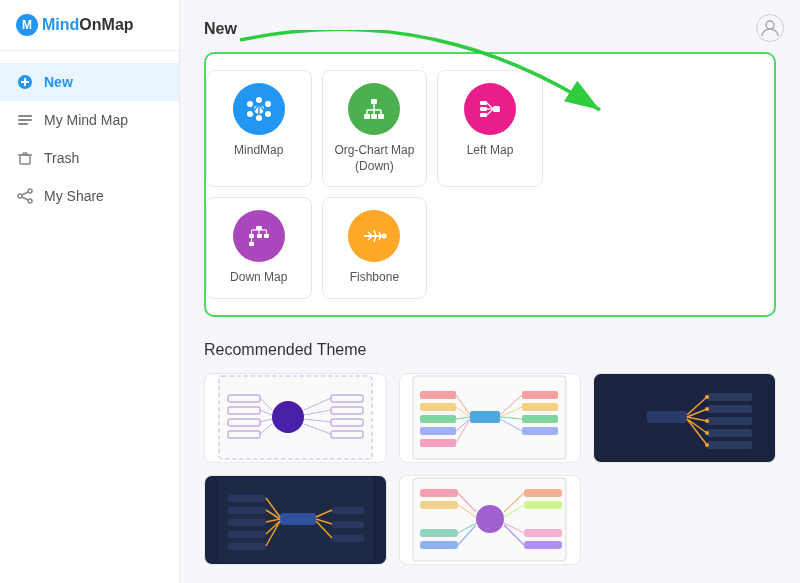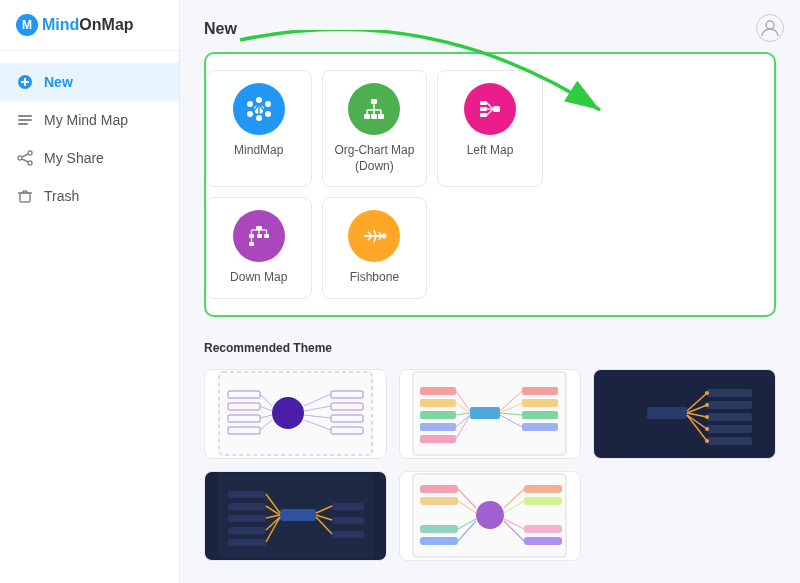--- a/index.html
+++ b/index.html
@@ -126,22 +126,22 @@
     .color-blue { background: #2196F3; }
     .color-green { background: #4CAF50; }
     .color-purple { background: #7B68EE; }
     .color-pink { background: #E91E8C; }
     .color-teal { background: #26C6DA; }
     .color-violet { background: #AB47BC; }
     .color-orange { background: #FFA726; }
 
     
     .recommended-title {
-      font-size: 12px;
-      font-weight: bold;
+      font-size: 16px;
+      font-weight: normal;
       color: #333;
       margin-bottom: 14px;
     }
     .theme-grid {
       display: grid;
       grid-template-columns: repeat(3, 1fr);
       gap: 12px;
     }
     .theme-item {
       border-radius: 8px;
@@ -209,40 +209,40 @@
             <rect x="1" y="3" width="14" height="2" rx="1" fill="#888"></rect>
             <rect x="1" y="7" width="14" height="2" rx="1" fill="#888"></rect>
             <rect x="1" y="11" width="10" height="2" rx="1" fill="#888"></rect>
           </svg>
       </span>
       <span>My Mind Map</span>
     </div>
     <div class="nav-item">
       <span class="nav-icon">
         <svg width="16" height="16" viewBox="0 0 16 16">
+            <rect x="3" y="5" width="10" height="9" rx="1" fill="none" stroke="#888" stroke-width="1.5"></rect>
+            <line x1="1" y1="5" x2="15" y2="5" stroke="#888" stroke-width="1.5"></line>
+            <line x1="6" y1="5" x2="6" y2="3" stroke="#888" stroke-width="1.5"></line>
+            <line x1="10" y1="5" x2="10" y2="3" stroke="#888" stroke-width="1.5"></line>
+            <line x1="6" y1="3" x2="10" y2="3" stroke="#888" stroke-width="1.5"></line>
+          </svg>
+      </span>
+      <span>Trash</span>
+    </div>
+    <div class="nav-item">
+      <span class="nav-icon">
+        <svg width="16" height="16" viewBox="0 0 16 16">
             <circle cx="13" cy="3" r="2" fill="none" stroke="#888" stroke-width="1.5"></circle>
             <circle cx="3" cy="8" r="2" fill="none" stroke="#888" stroke-width="1.5"></circle>
             <circle cx="13" cy="13" r="2" fill="none" stroke="#888" stroke-width="1.5"></circle>
             <line x1="5" y1="7" x2="11" y2="4" stroke="#888" stroke-width="1.5"></line>
             <line x1="5" y1="9" x2="11" y2="12" stroke="#888" stroke-width="1.5"></line>
           </svg>
       </span>
       <span>My Share</span>
-    </div>
-    <div class="nav-item">
-      <span class="nav-icon">
-        <svg width="16" height="16" viewBox="0 0 16 16">
-            <rect x="3" y="5" width="10" height="9" rx="1" fill="none" stroke="#888" stroke-width="1.5"></rect>
-            <line x1="1" y1="5" x2="15" y2="5" stroke="#888" stroke-width="1.5"></line>
-            <line x1="6" y1="5" x2="6" y2="3" stroke="#888" stroke-width="1.5"></line>
-            <line x1="10" y1="5" x2="10" y2="3" stroke="#888" stroke-width="1.5"></line>
-            <line x1="6" y1="3" x2="10" y2="3" stroke="#888" stroke-width="1.5"></line>
-          </svg>
-      </span>
-      <span>Trash</span>
     </div>
   </nav>
 </div>
 
 <div class="main-content">
 
   <div class="header-bar">
     <div class="user-avatar">
       <svg width="20" height="20" viewBox="0 0 20 20">
           <circle cx="10" cy="7" r="4" fill="none" stroke="#aaa" stroke-width="1.5"></circle>

